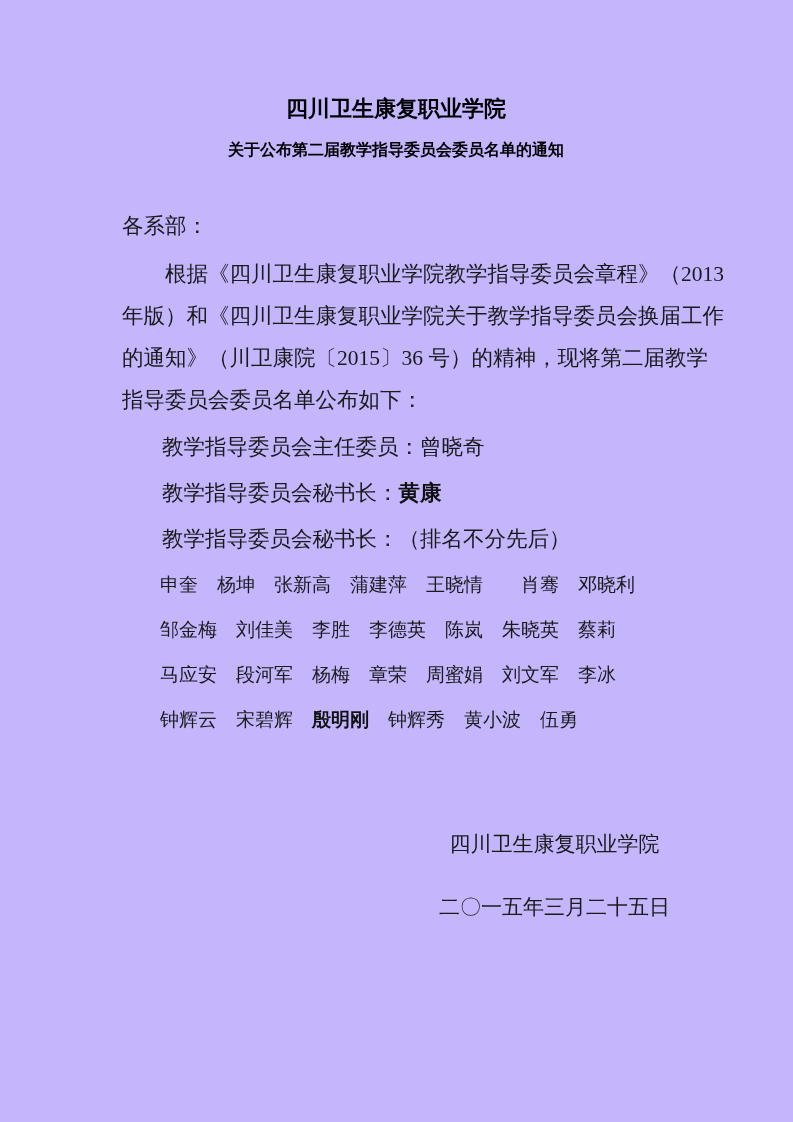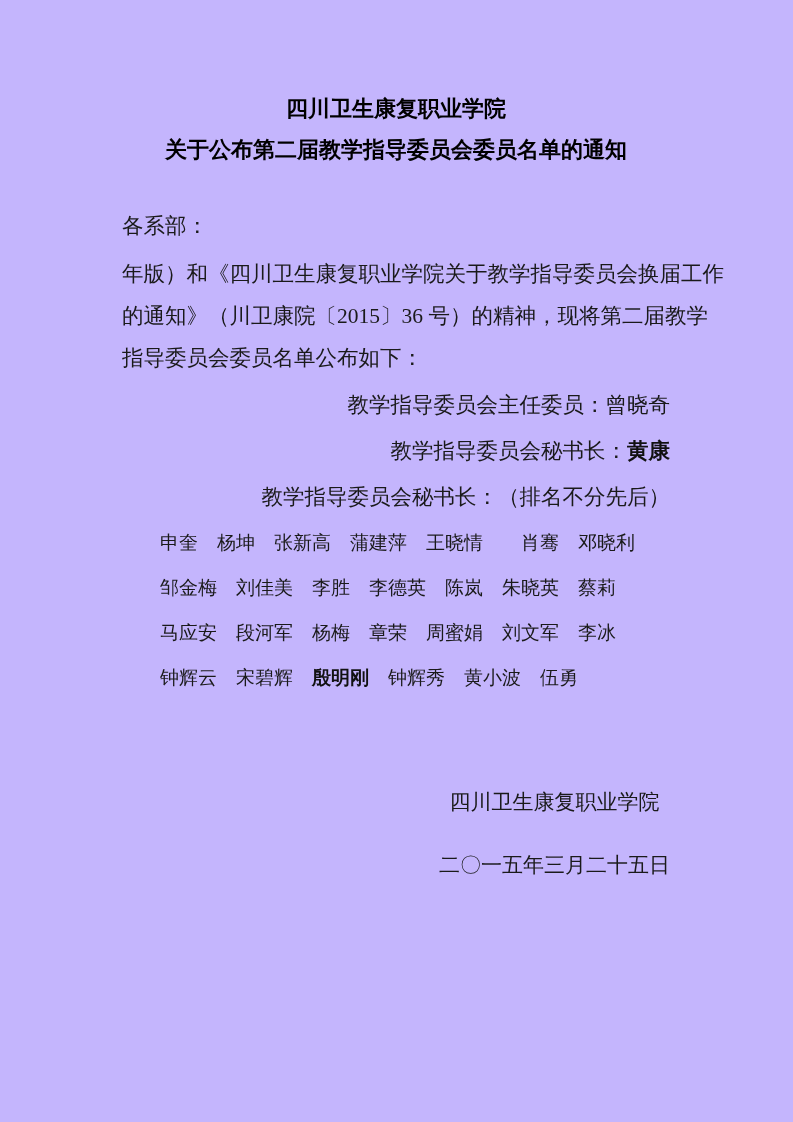--- a/index.html
+++ b/index.html
@@ -29,21 +29,21 @@
     font-weight: 700;
     font-size: 22px;
     line-height: 30px;
     color: #000000;
   }
   .title2 {
     margin-top: 10px;
     text-align: center;
     font-family: Liberation Serif, serif;
     font-weight: 700;
-    font-size: 22px;
+    font-size: 16px;
     line-height: 32px;
     color: #000000;
   }
   .salutation {
     margin-top: 46px;
     font-size: 21.5px;
     line-height: 28px;
   }
   .paragraph {
     margin-top: 13px;
@@ -58,21 +58,20 @@
   }
   .appointments {
     margin-top: 12px;
     font-size: 21.5px;
   }
   .appointment {
     padding-left: 40px;
     line-height: 28px;
     margin-bottom: 18px;
     white-space: nowrap;
-    text-align: right;
   }
   .bold-name {
     font-weight: 700;
     color: #111111;
   }
   .members {
     margin-top: 5px;
     font-size: 19px;
   }
   .member-row {
@@ -102,20 +101,21 @@
 
 <div class="page">
   <div class="content">
 
     <div class="title1">四川卫生康复职业学院</div>
     <div class="title2">关于公布第二届教学指导委员会委员名单的通知</div>
 
     <div class="salutation">各系部：</div>
 
     <div class="paragraph">
+      <div class="pline first">根据《四川卫生康复职业学院教学指导委员会章程》（2013</div>
       <div class="pline">年版）和《四川卫生康复职业学院关于教学指导委员会换届工作</div>
       <div class="pline">的通知》（川卫康院〔2015〕36 号）的精神，现将第二届教学</div>
       <div class="pline">指导委员会委员名单公布如下：</div>
     </div>
 
     <div class="appointments">
       <div class="appointment">
         <span>教学指导委员会主任委员：</span><span>曾晓奇</span>
       </div>
       <div class="appointment">

